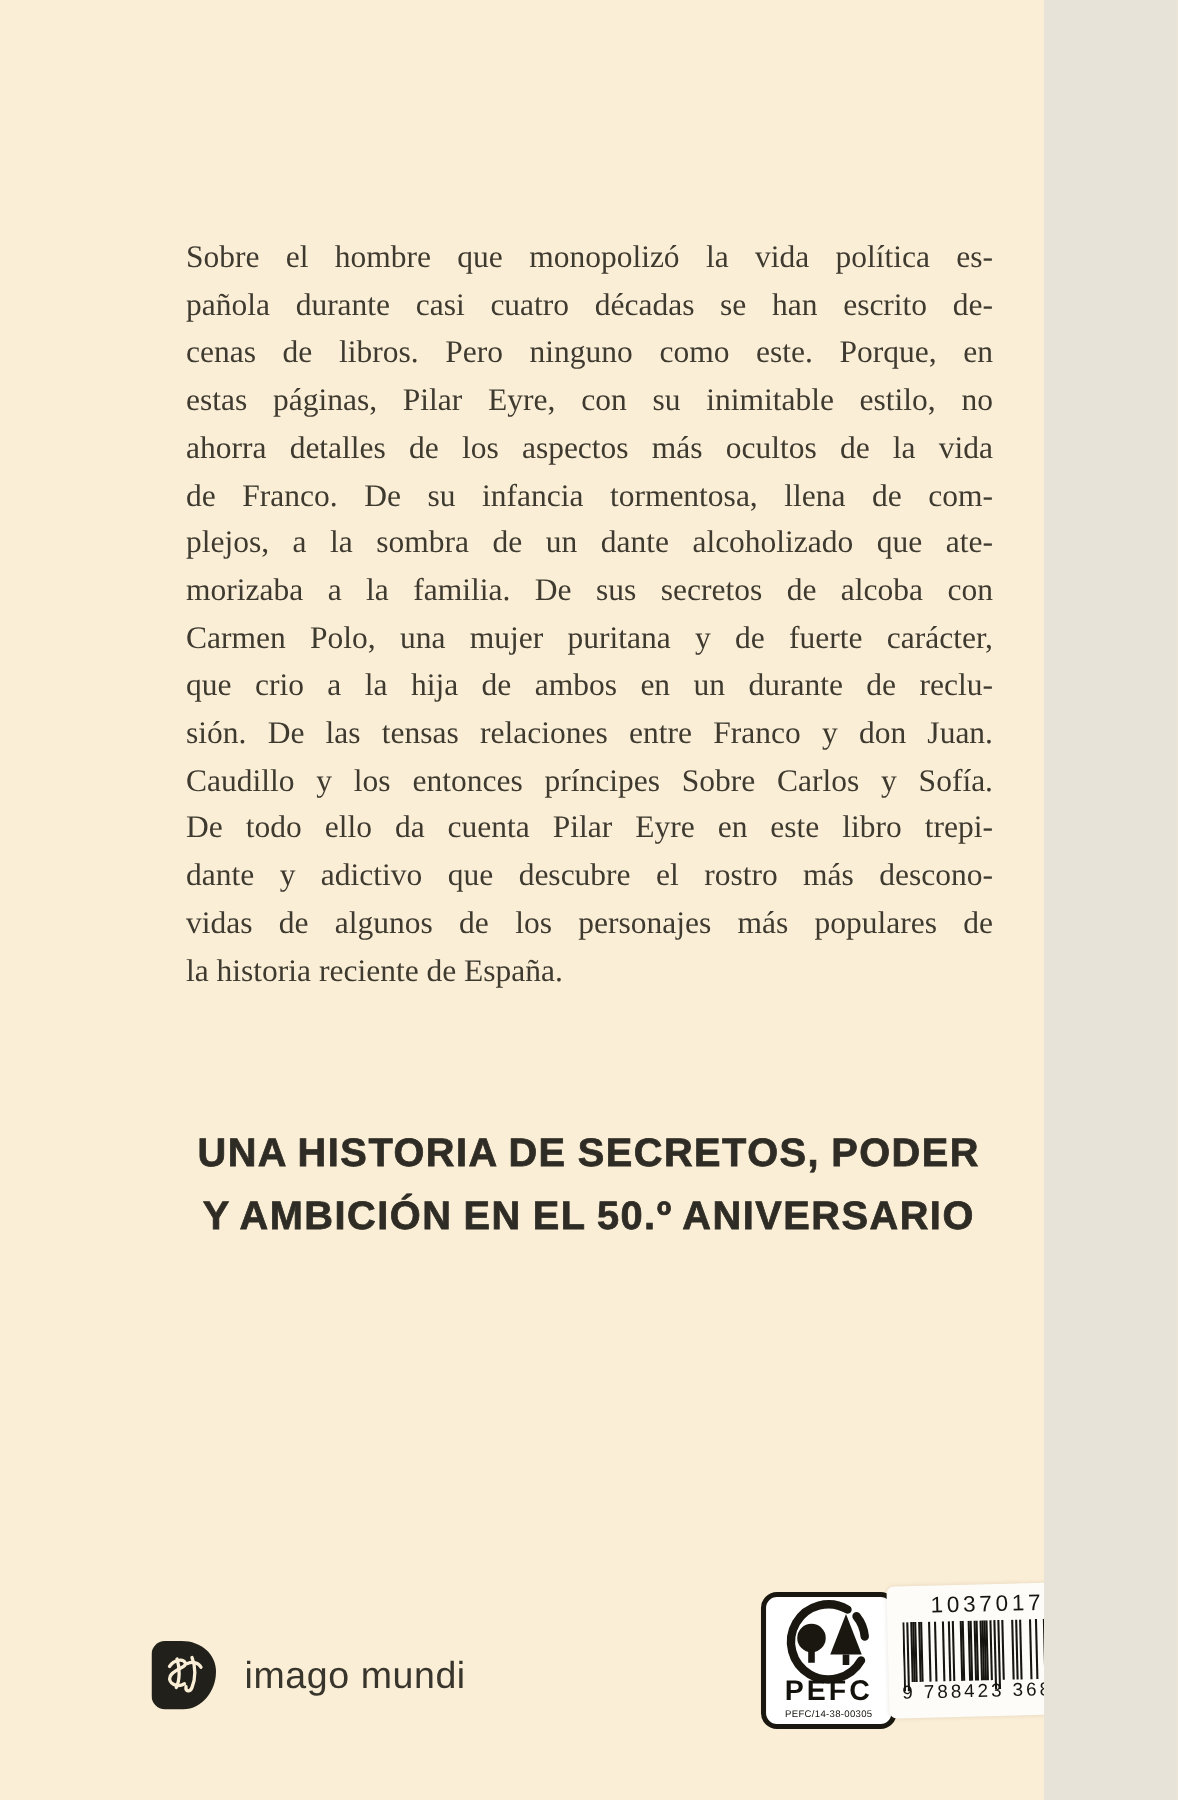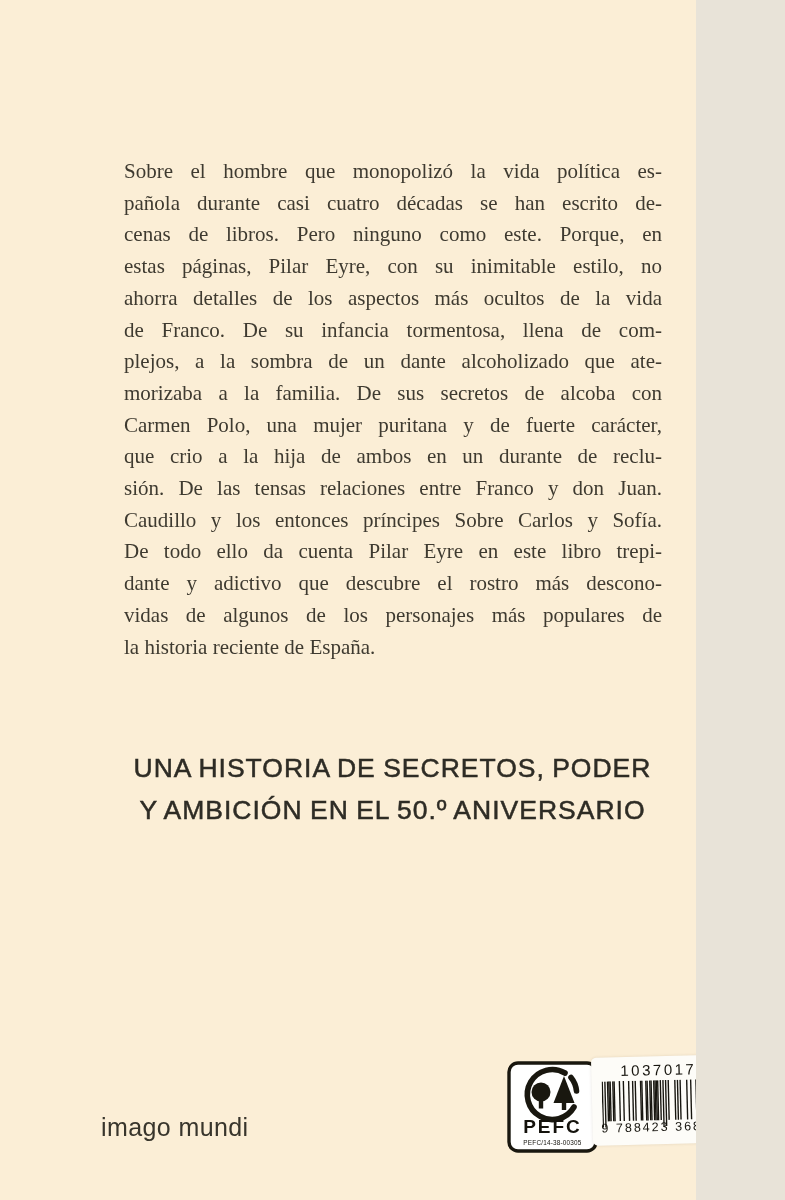--- a/index.html
+++ b/index.html
@@ -17,26 +17,27 @@
   .jline{text-align:justify;text-align-last:justify;text-justify:inter-word;}
   .jline.last-line{text-align-last:left;}
   
   .headline{
     position:absolute;left:0;top:747px;width:785px;
     text-align:center;
     font-family:"Liberation Sans",sans-serif;
     font-size:26.5px;line-height:42px;
     letter-spacing:1px;word-spacing:-1px;
     color:var(--headline_ink,#2e2c25);
+    font-weight:bold;
     -webkit-text-stroke:0.5px currentColor;
   }
   
   .publisher{
     position:absolute;left:101px;top:1094px;height:46px;
-    display:flex;align-items:center;gap:19px;flex-direction:column;
+    display:flex;align-items:center;gap:19px;
   }
   .publisher-name{
     font-family:"Liberation Sans",sans-serif;
     font-size:25px;letter-spacing:0.4px;
     color:#38352c;
   }
   .pefc{position:absolute;left:507px;top:1061px;width:91px;height:92px;}
   .barcode-label{
     position:absolute;left:592px;top:1056px;width:145px;height:88px;
     background:var(--label_bg,#fdfcf8);

